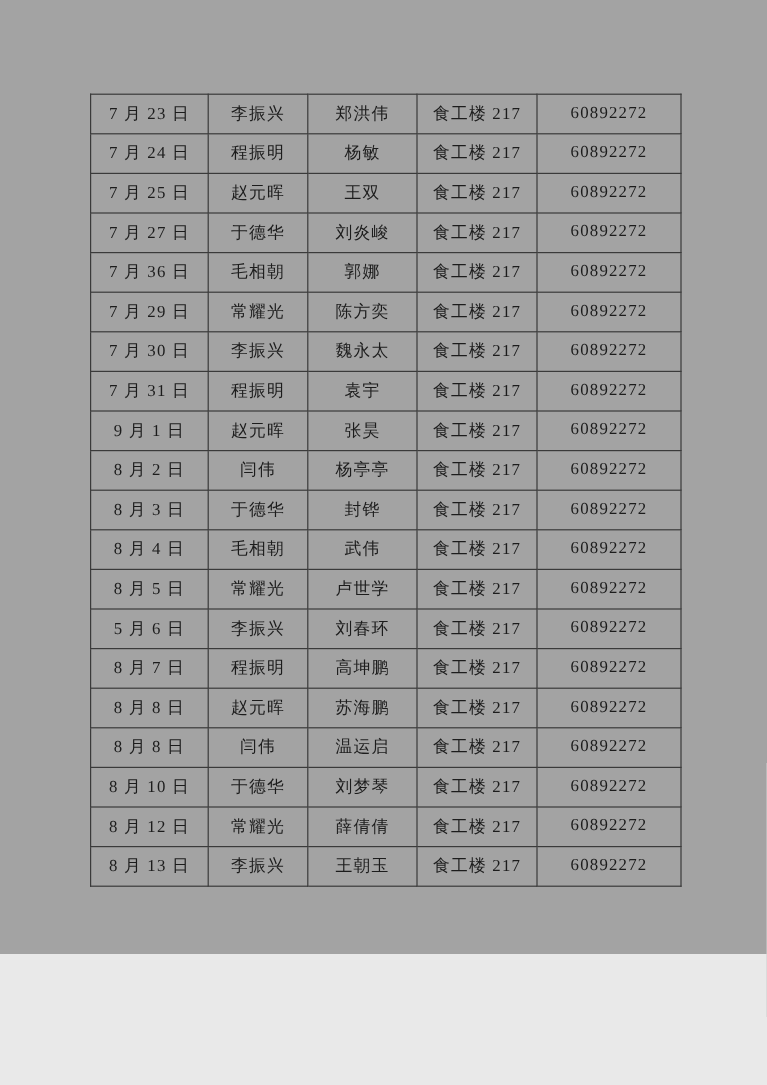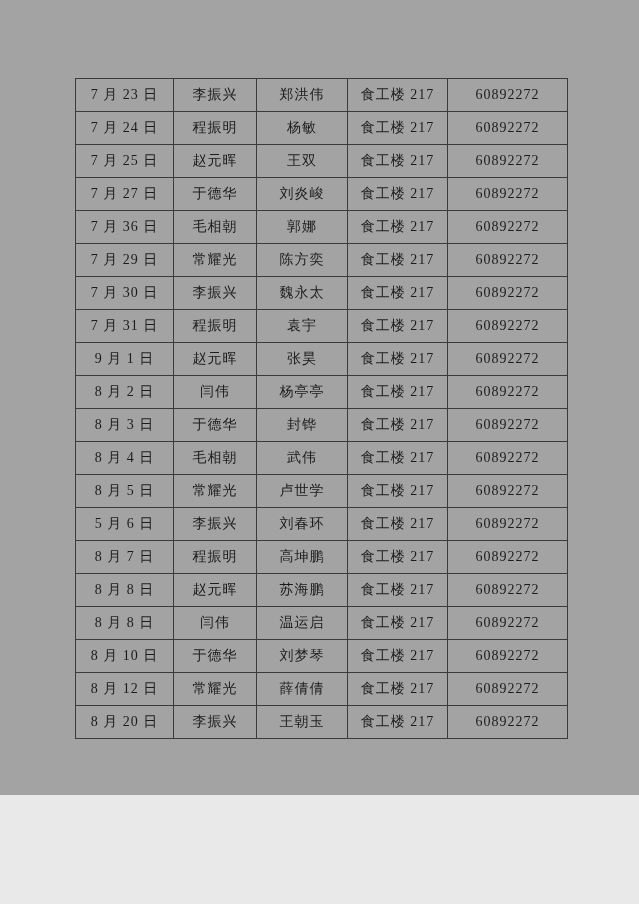--- a/index.html
+++ b/index.html
@@ -199,21 +199,21 @@
 
   <tr>
     <td>8 月 12 日</td>
     <td>常耀光</td>
     <td>薛倩倩</td>
     <td>食工楼 217</td>
     <td>60892272</td>
   </tr>
 
   <tr>
-    <td>8 月 20 日</td>
+    <td>8 月 13 日</td>
     <td>李振兴</td>
     <td>王朝玉</td>
     <td>食工楼 217</td>
     <td>60892272</td>
   </tr>
 </tbody>
   </table>
 </div>
 
 </body></html>

